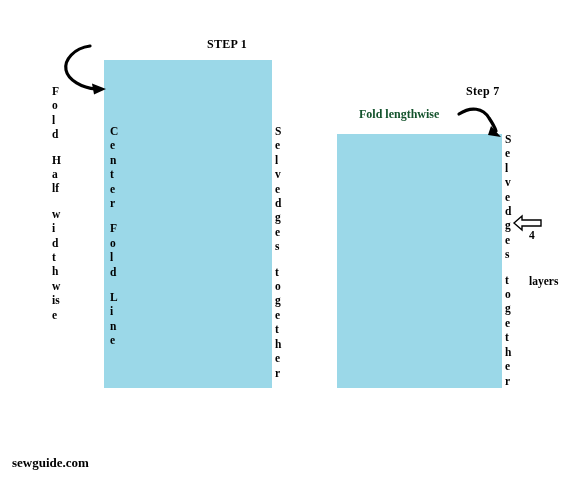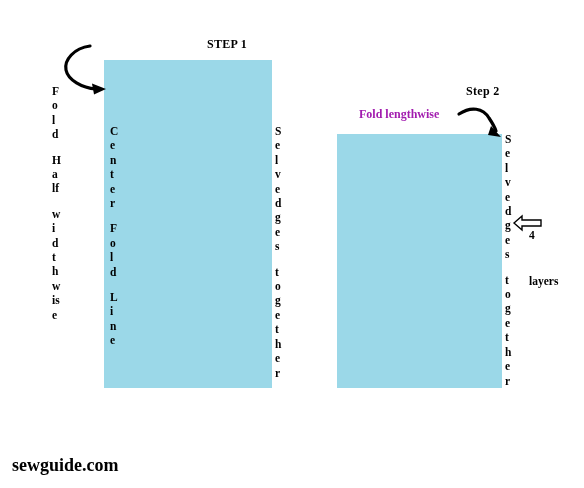--- a/index.html
+++ b/index.html
@@ -67,21 +67,21 @@
   #label-fold-half-widthwise { left: 52px;  top: 84px; }
   #label-center-fold-line    { left: 110px; top: 124px; }
   #label-selvedges-together-1{ left: 275px; top: 124px; }
   #label-selvedges-together-2{ left: 505px; top: 132px; }
 
   
   .hlabel {
     position: absolute;
     font-weight: bold;
     font-size: 12px;
-    color: #a21caf;
+    color: #14532d;
     white-space: nowrap;
   }
   #label-fold-lengthwise { left: 359px; top: 107px; }
 
   #label-4-layers {
     position: absolute;
     left: 529px;
     top: 228px;
     font-weight: bold;
     font-size: 11.5px;
@@ -91,21 +91,21 @@
   }
   #label-4-layers .l1 { display: block; }
   #label-4-layers .l2 { display: block; margin-top: 32px; }
 
   
   #watermark {
     position: absolute;
     left: 12px;
     top: 455px;
     font-weight: bold;
-    font-size: 18px;
+    font-size: 13px;
     color: #000000;
     white-space: nowrap;
   }
 
   
   .arrow-svg {
     position: absolute;
     overflow: visible;
     pointer-events: none;
   }
@@ -182,21 +182,21 @@
     <span class="ch">g</span>
     <span class="ch">e</span>
     <span class="ch">t</span>
     <span class="ch">h</span>
     <span class="ch">e</span>
     <span class="ch">r</span>
   </div>
 
   <div id="fabric-step2" class="fabric"></div>
 
-  <div id="step2-title" class="step-title">Step 2</div>
+  <div id="step2-title" class="step-title">Step 7</div>
 
   <div id="label-fold-lengthwise" class="hlabel">Fold lengthwise</div>
 
   <svg id="arrow-fold-length" class="arrow-svg" width="56" height="36" viewBox="0 0 56 36">
     <path d="M 4 10 C 16 2, 28 4, 34 14 C 38 20, 40 24, 41 27" fill="none" stroke="#000000" stroke-width="3.2" stroke-linecap="round"></path>
     <polygon points="46,33 36,22 33,31" fill="#000000"></polygon>
   </svg>
 
   <svg id="arrow-4-layers" class="arrow-svg" width="30" height="18" viewBox="0 0 30 18">
     <polygon points="1,9 9,2 9,6 28,6 28,12 9,12 9,16" fill="#ffffff" stroke="#000000" stroke-width="1.4" stroke-linejoin="miter"></polygon>

